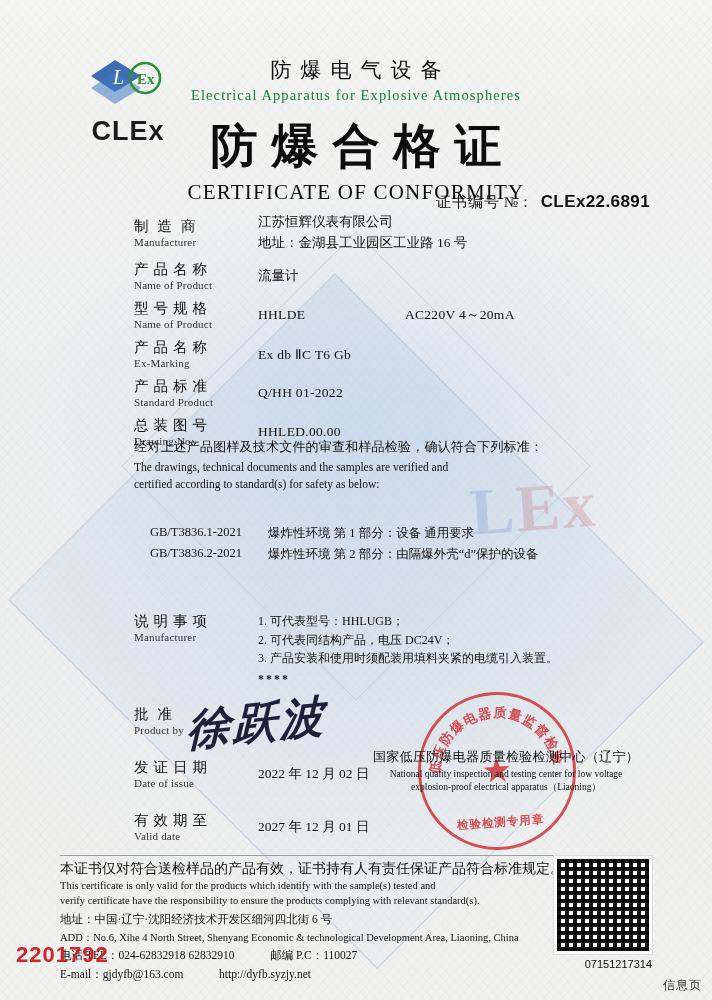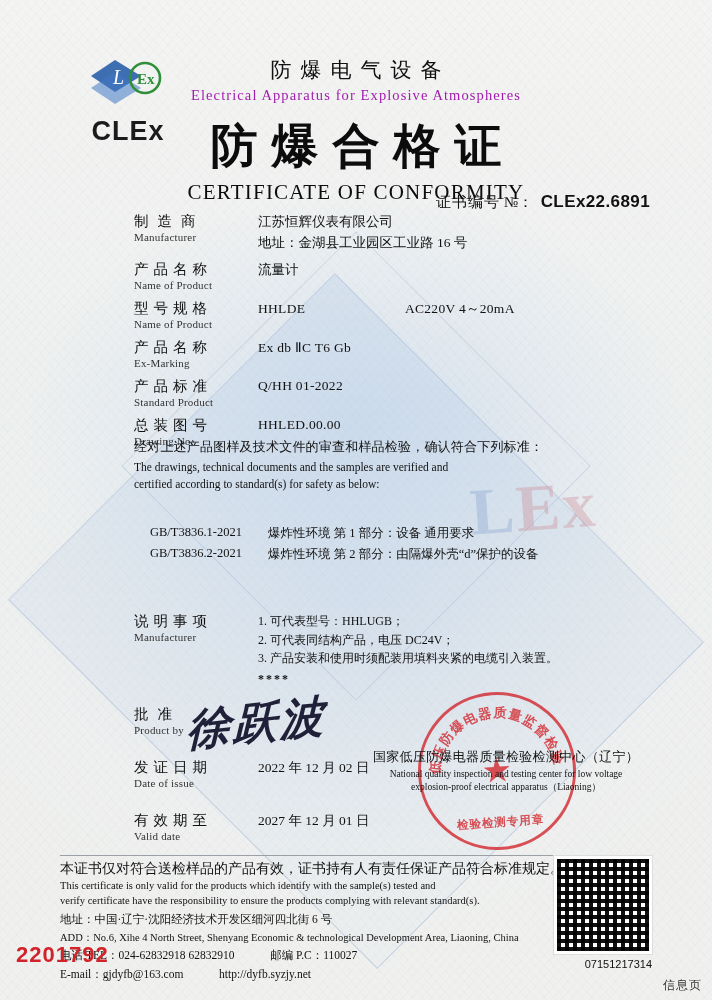--- a/index.html
+++ b/index.html
@@ -106,21 +106,21 @@
     font-family: "Liberation Serif", serif;
     font-size: 21px;
     letter-spacing: 9px;
     color: #111;
     padding-left: 9px;
   }
   .en-sub {
     font-family: "Liberation Serif", serif;
     font-size: 14.5px;
     letter-spacing: 1.1px;
-    color: #a21caf;
+    color: #15803d;
     margin-top: 3px;
   }
   .title-cn {
     font-family: "Liberation Serif", serif;
     font-size: 47px;
     font-weight: bold;
     letter-spacing: 14px;
     color: #0c0c0c;
     margin-top: 11px;
     padding-left: 14px;
@@ -154,21 +154,21 @@
 
   
   .fields {
     position: absolute;
     left: 134px;
     top: 212px;
     width: 470px;
   }
   .row {
     display: flex;
-    align-items: flex-start;
+    align-items: center;
     margin-bottom: 8px;
   }
   .row .lab {
     width: 124px;
     flex: 0 0 124px;
   }
   .lab .cn {
     display: block;
     font-size: 14.5px;
     color: #111;

